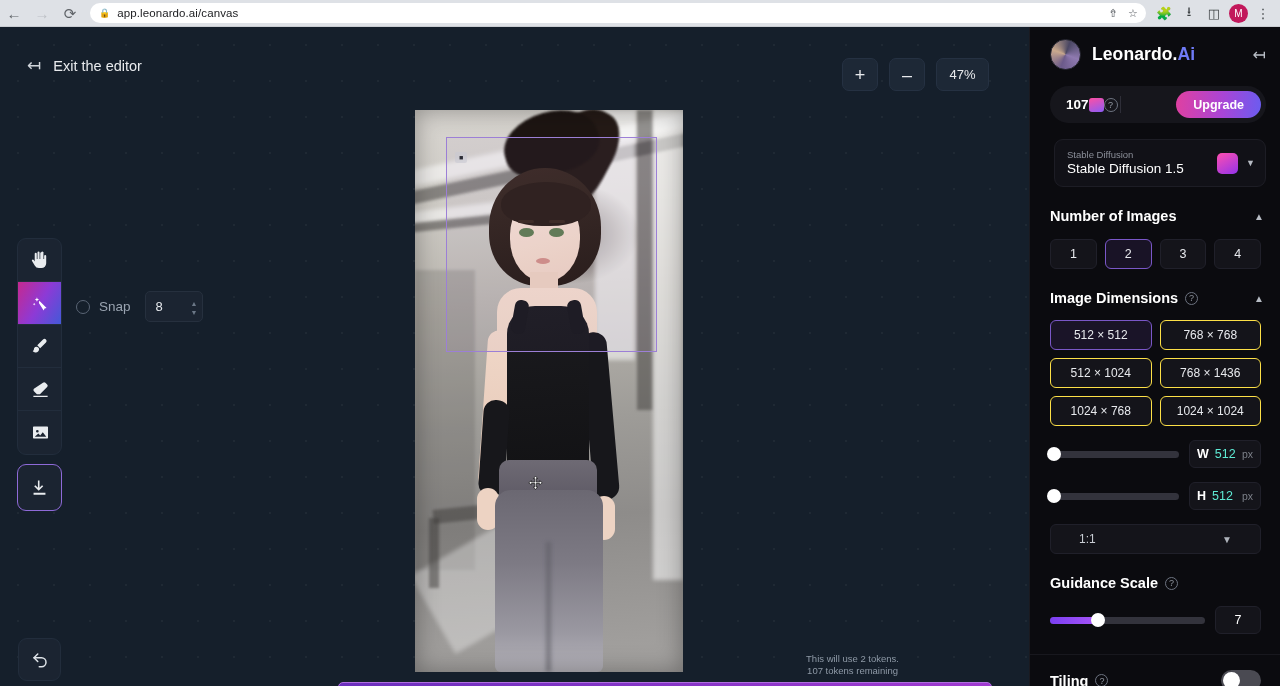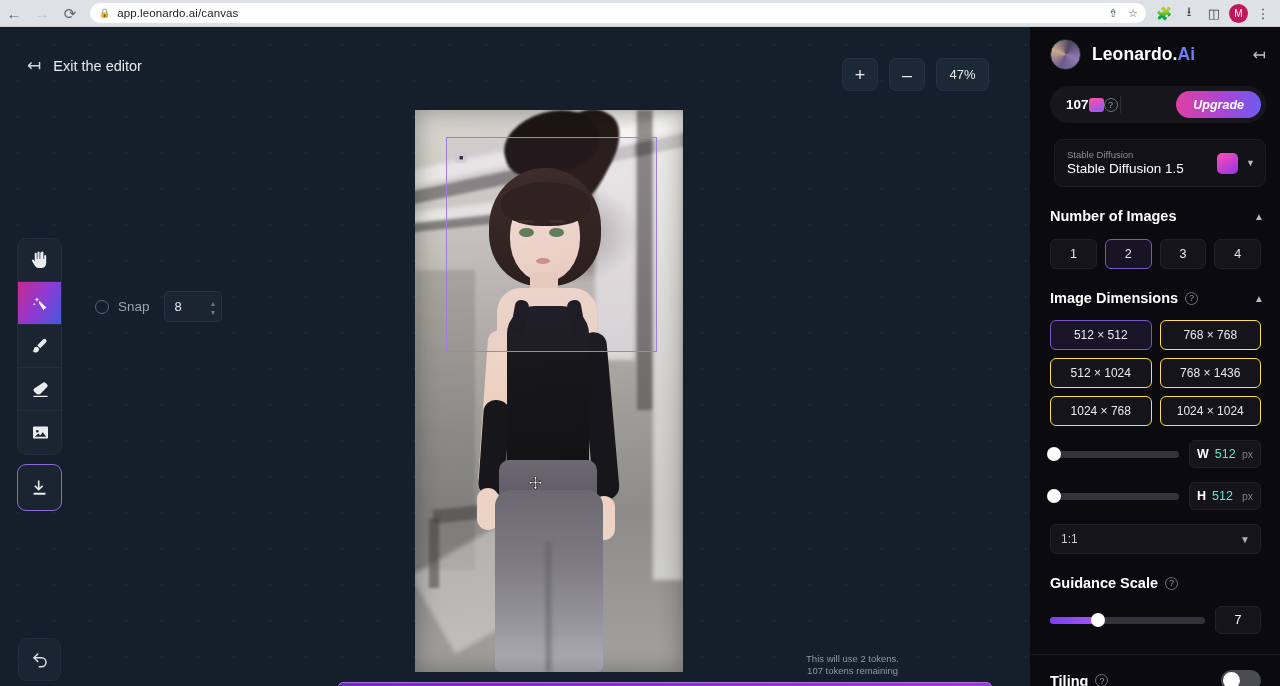--- a/index.html
+++ b/index.html
@@ -111,21 +111,21 @@
   #undo-btn {
     position: absolute; left: 18px; bottom: 5px;
     width: 43px; height: 43px; border-radius: 9px;
     background: #1b2431; border: 1px solid #222d3c;
     display: flex; align-items: center; justify-content: center;
     color: #dfe3e8; font-size: 18px;
   }
 
   
   #snap-wrap {
-    position: absolute; left: 95px; top: 264px;
+    position: absolute; left: 76px; top: 264px;
     display: flex; align-items: center; gap: 9px;
   }
   #snap-toggle {
     width: 14px; height: 14px; border-radius: 50%;
     border: 1.5px solid #5a6575; background: transparent;
   }
   #snap-label { color: #9aa4b1; font-size: 13.5px; }
   #snap-field {
     margin-left: 5px;
     width: 58px; height: 31px;
@@ -246,21 +246,21 @@
   #credit-count { color: #fff; font-size: 13.5px; font-weight: bold; }
   #credit-chip { width: 15px; height: 14px; border-radius: 3px;
     background: linear-gradient(160deg,#ff4fa3,#8b5cf6); flex:none;}
   #credit-help { width: 14px; height: 14px; border-radius: 50%; border: 1px solid #6d7380; color:#959ba6; font-size: 9px; display:flex;align-items:center;justify-content:center;}
   #credit-divider { width: 1px; height: 17px; background: #2e2e38; margin: 0 2px; }
   #upgrade-btn {
     margin-left: auto;
     height: 27px; padding: 6px 17px; border-radius: 14px;
     background: linear-gradient(95deg,#e040a0 0%, #a945d6 55%, #6a5cf0 100%);
     color: #fff; font-size: 12.5px; font-weight: bold;
-    display: flex; align-items: center; font-style: italic;
+    display: flex; align-items: center;
   }
 
   #model-select {
     margin: 16px 14px 0 24px; height: 48px;
     background: #111117; border: 1px solid #1d1d25; border-radius: 9px;
     display: flex; align-items: center; padding: 0 8px 0 12px; gap: 8px;
   }
   #model-text { flex: 1; min-width: 0; }
   #model-kicker { font-size: 9.5px; color: #8b8f99; line-height: 12px; }
   #model-name { font-size: 13.5px; color: #fff; line-height: 16px; font-weight: 500;}
@@ -317,21 +317,21 @@
     background: #14141a; border: 1px solid #20202a;
     display: flex; align-items: center; gap: 6px; padding: 0 7px;
   }
   .wh-label { color: #fff; font-size: 12.5px; font-weight: bold;}
   .wh-val { color: #5eead4; font-size: 12.5px; }
   .wh-unit { color: #7c8089; font-size: 10.5px; margin-left: auto; text-align: center;}
 
   #ratio-select {
     margin: 14px 19px 0 20px; height: 30px;
     background: #14141a; border: 1px solid #20202a; border-radius: 6px;
-    display: flex; align-items: center; padding: 0 10px;
+    display: flex; align-items: center; padding: 0 28px;
   }
   #ratio-value { color: #c9cdd4; font-size: 12px; }
   #ratio-caret { margin-left: auto; color: #aeb3bb; font-size: 10px; }
 
   #guidance-row { display:flex; align-items:center; gap:10px; padding: 0 19px 0 20px; margin-top: 13px;}
   #guidance-val {
     width: 46px; height: 28px; border-radius: 6px;
     background: #14141a; border: 1px solid #20202a;
     color: #fff; font-size: 12.5px;
     display:flex; align-items:center; justify-content:center;

